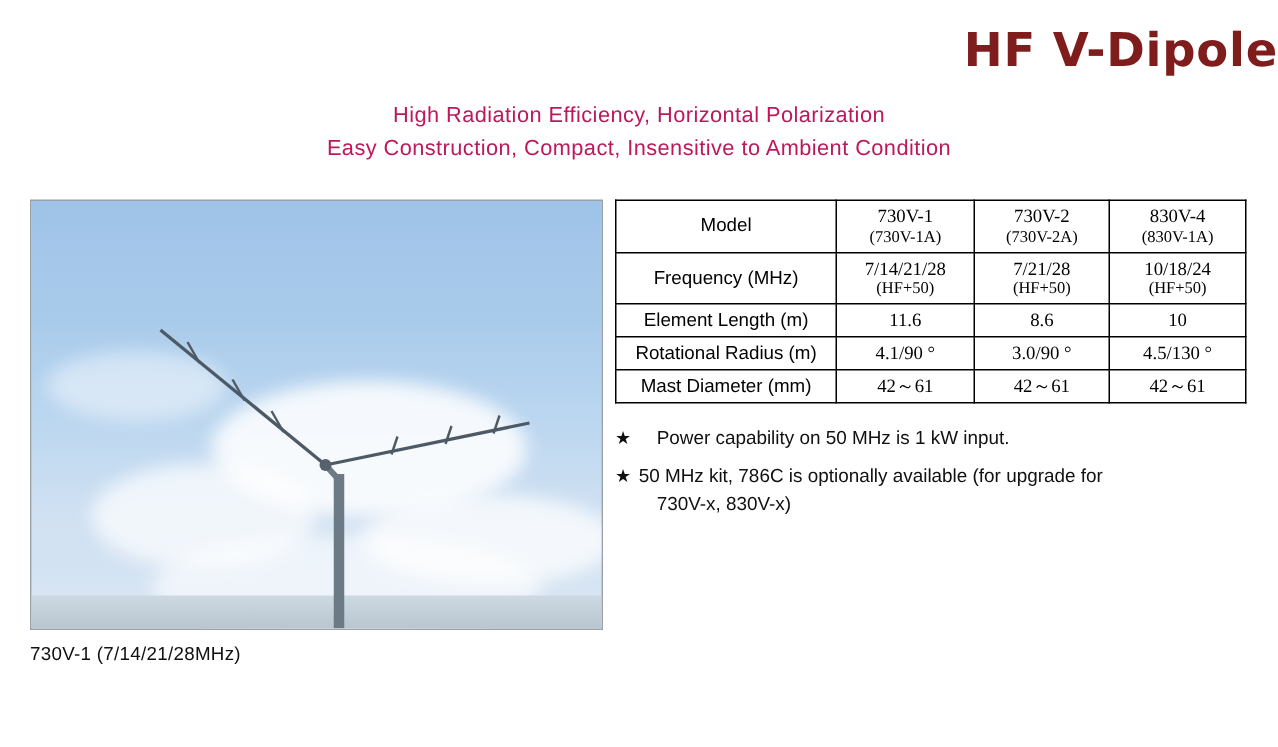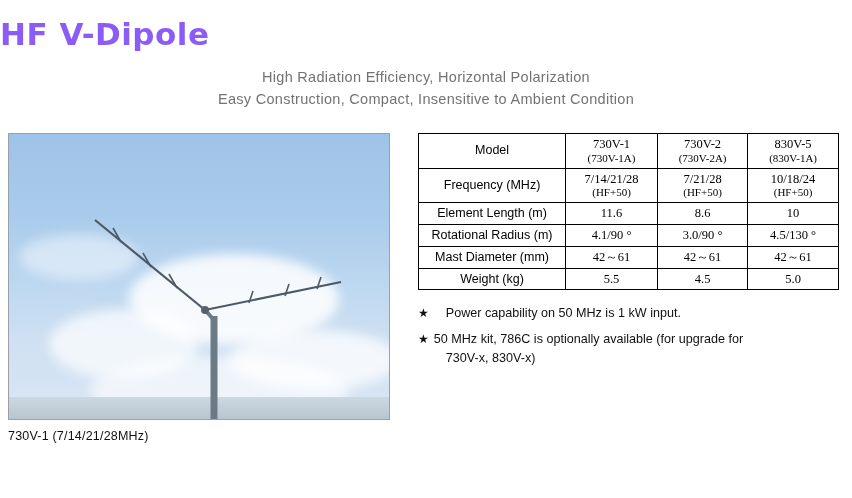--- a/index.html
+++ b/index.html
@@ -14,45 +14,45 @@
     color: #000000;
     overflow: hidden;
     position: relative;
   }
   .page {
     position: relative;
     width: 852px;
     height: 498px;
   }
   .title {
-    text-align: left;
-    color: #8b5cf6;
+    text-align: right;
+    color: #7f1d1d;
     font-size: 31px;
     font-weight: bold;
     letter-spacing: 0.5px;
     margin-top: 16px;
     font-family: "DejaVu Sans", sans-serif;
   }
   .subtitle {
     text-align: center;
     font-size: 14.5px;
     margin-top: 14px;
     line-height: 1.55;
     letter-spacing: 0.3px;
-    color: #737373;
+    color: #be185d;
   }
   .content {
     position: relative;
     margin-top: 22px;
     display: flex;
     align-items: flex-start;
   }
   .left-col {
     width: 390px;
-    margin-left: 8px;
+    margin-left: 20px;
     flex: none;
   }
   .photo {
     width: 380px;
     height: 285px;
     border: 1px solid #9aa0a6;
     position: relative;
     overflow: hidden;
     background: linear-gradient(to bottom, #9fc3e8 0%, #a9cbeb 28%, #bcd7f0 52%, #cfe0f2 72%, #d9e6f4 100%);
   }
@@ -74,21 +74,20 @@
     background: linear-gradient(to bottom, #cdd9e2, #b9c6cf);
   }
   .ant-svg { position: absolute; left: 0; top: 0; }
   .photo-caption {
     margin-top: 9px;
     font-size: 12.5px;
     color: #111;
     letter-spacing: 0.2px;
   }
   .right-col {
-    margin-left: 20px;
     flex: 1;
   }
   table.spec {
     border-collapse: collapse;
     width: 421px;
     font-size: 12.5px;
   }
   table.spec td {
     border: 1px solid #000000;
     text-align: center;
@@ -178,21 +177,21 @@
             </td>
             <td class="datacell">
               <span>730V-1</span>
               <span class="sub">(730V-1A)</span>
             </td>
             <td class="datacell">
               <span>730V-2</span>
               <span class="sub">(730V-2A)</span>
             </td>
             <td class="datacell">
-              <span>830V-5</span>
+              <span>830V-4</span>
               <span class="sub">(830V-1A)</span>
             </td>
           </tr>
 
           <tr>
             <td class="rowhead">
               <span>Frequency  (MHz)</span>
             </td>
             <td class="datacell">
               <span>7/14/21/28</span>
@@ -247,34 +246,20 @@
               <span>42～61</span>
             </td>
             <td class="datacell">
               <span>42～61</span>
             </td>
             <td class="datacell">
               <span>42～61</span>
             </td>
           </tr>
 
-          <tr>
-            <td class="rowhead">
-              <span>Weight  (kg)</span>
-            </td>
-            <td class="datacell">
-              <span>5.5</span>
-            </td>
-            <td class="datacell">
-              <span>4.5</span>
-            </td>
-            <td class="datacell">
-              <span>5.0</span>
-            </td>
-          </tr>
 
         </tbody>
       </table>
 
       <div class="notes">
 
         <div class="note">
           <div class="star">★</div>
           <div class="note-body">
             <div class="note-line2">Power capability on 50 MHz is 1 kW input.</div>

